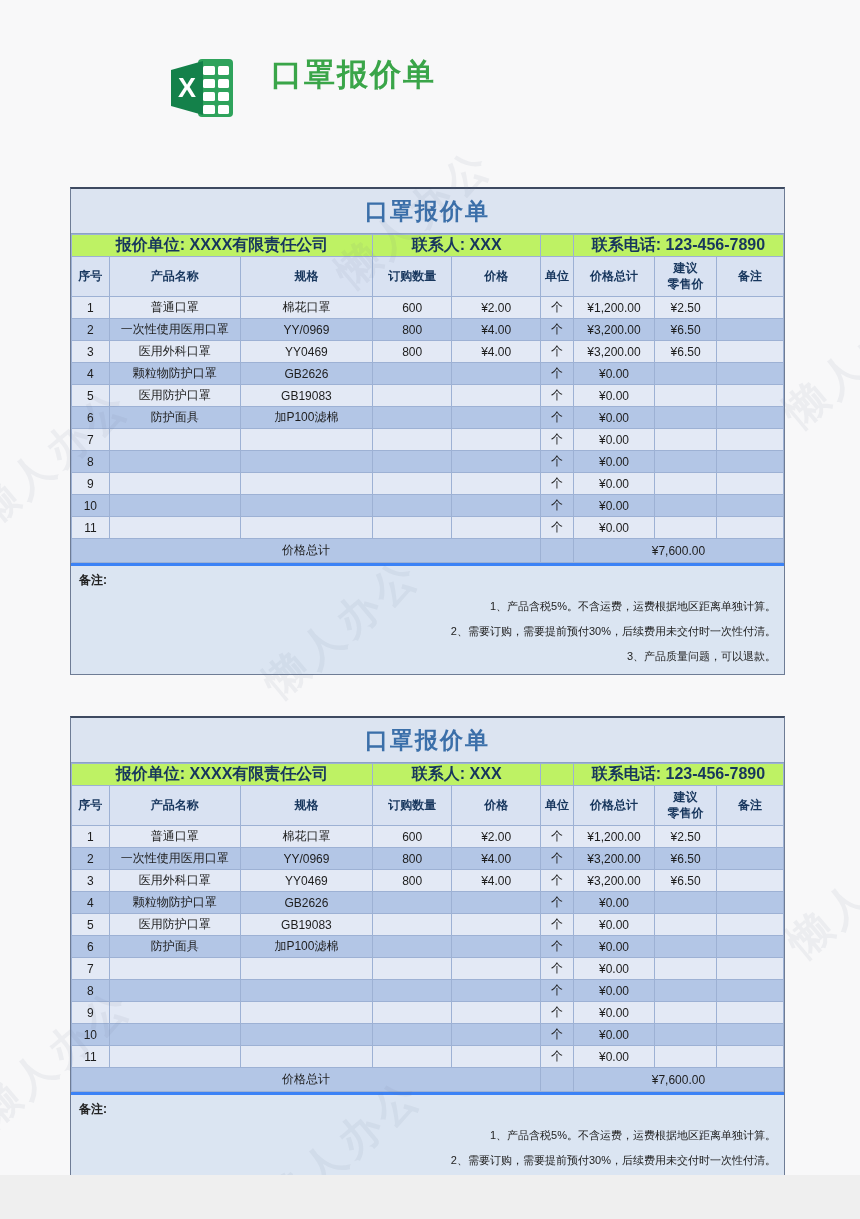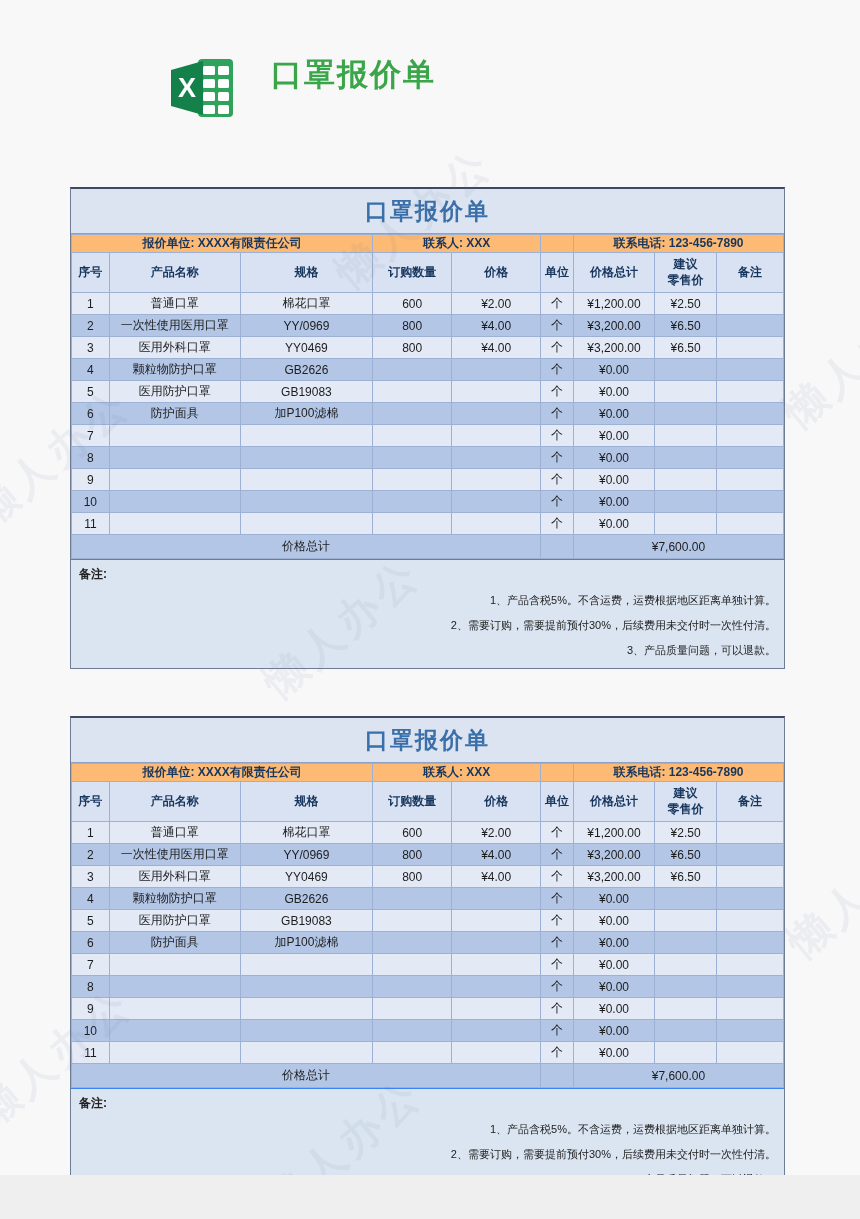--- a/index.html
+++ b/index.html
@@ -31,35 +31,35 @@
   .q-title {
     height:45px; line-height:45px; text-align:center;
     background:#dce4f1; color:#3b6fa9;
     font-size:23px; font-weight:bold; letter-spacing:2px;
     border-bottom:1px solid #8da2c6;
   }
   table.q-table { width:100%; border-collapse:collapse; table-layout:fixed; }
   .q-table td, .q-table th { border:1px solid #9db1d4; text-align:center; overflow:hidden; }
 
   .info-row td {
-    height:17px; background:#fdba74; color:#17365d;
-    font-size:12px; font-weight:bold;
+    height:17px; background:#bef264; color:#17365d;
+    font-size:16px; font-weight:bold;
   }
   .head-row th {
     height:40px; background:#d9e2f2; color:#17365d;
     font-size:12px; font-weight:bold; white-space:pre-line; line-height:1.3;
   }
   .q-table tbody.rows td { height:22px; font-size:12px; color:#1d1d1d; }
   tr.row-light td { background:#e3e9f5; }
   tr.row-dark  td { background:#b3c6e6; }
 
   .total-row td { height:24px; background:#b3c6e6; font-size:12px; color:#1d1d1d; }
 
   .q-notes {
-    border-top:1px solid #3b82f6;
+    border-top:3px solid #3b82f6;
     background:#dbe5f2; padding:6px 8px 10px 8px;
     color:#222; text-align:left;
   }
   .n-title { font-size:12px; font-weight:bold; margin-bottom:3px; }
   .n-item  { font-size:11px; margin-top:10px;text-align:right; }
 
   
   .wm {
     position:absolute; z-index:5; pointer-events:none;
     font-size:42px; font-weight:bold; letter-spacing:5px;

